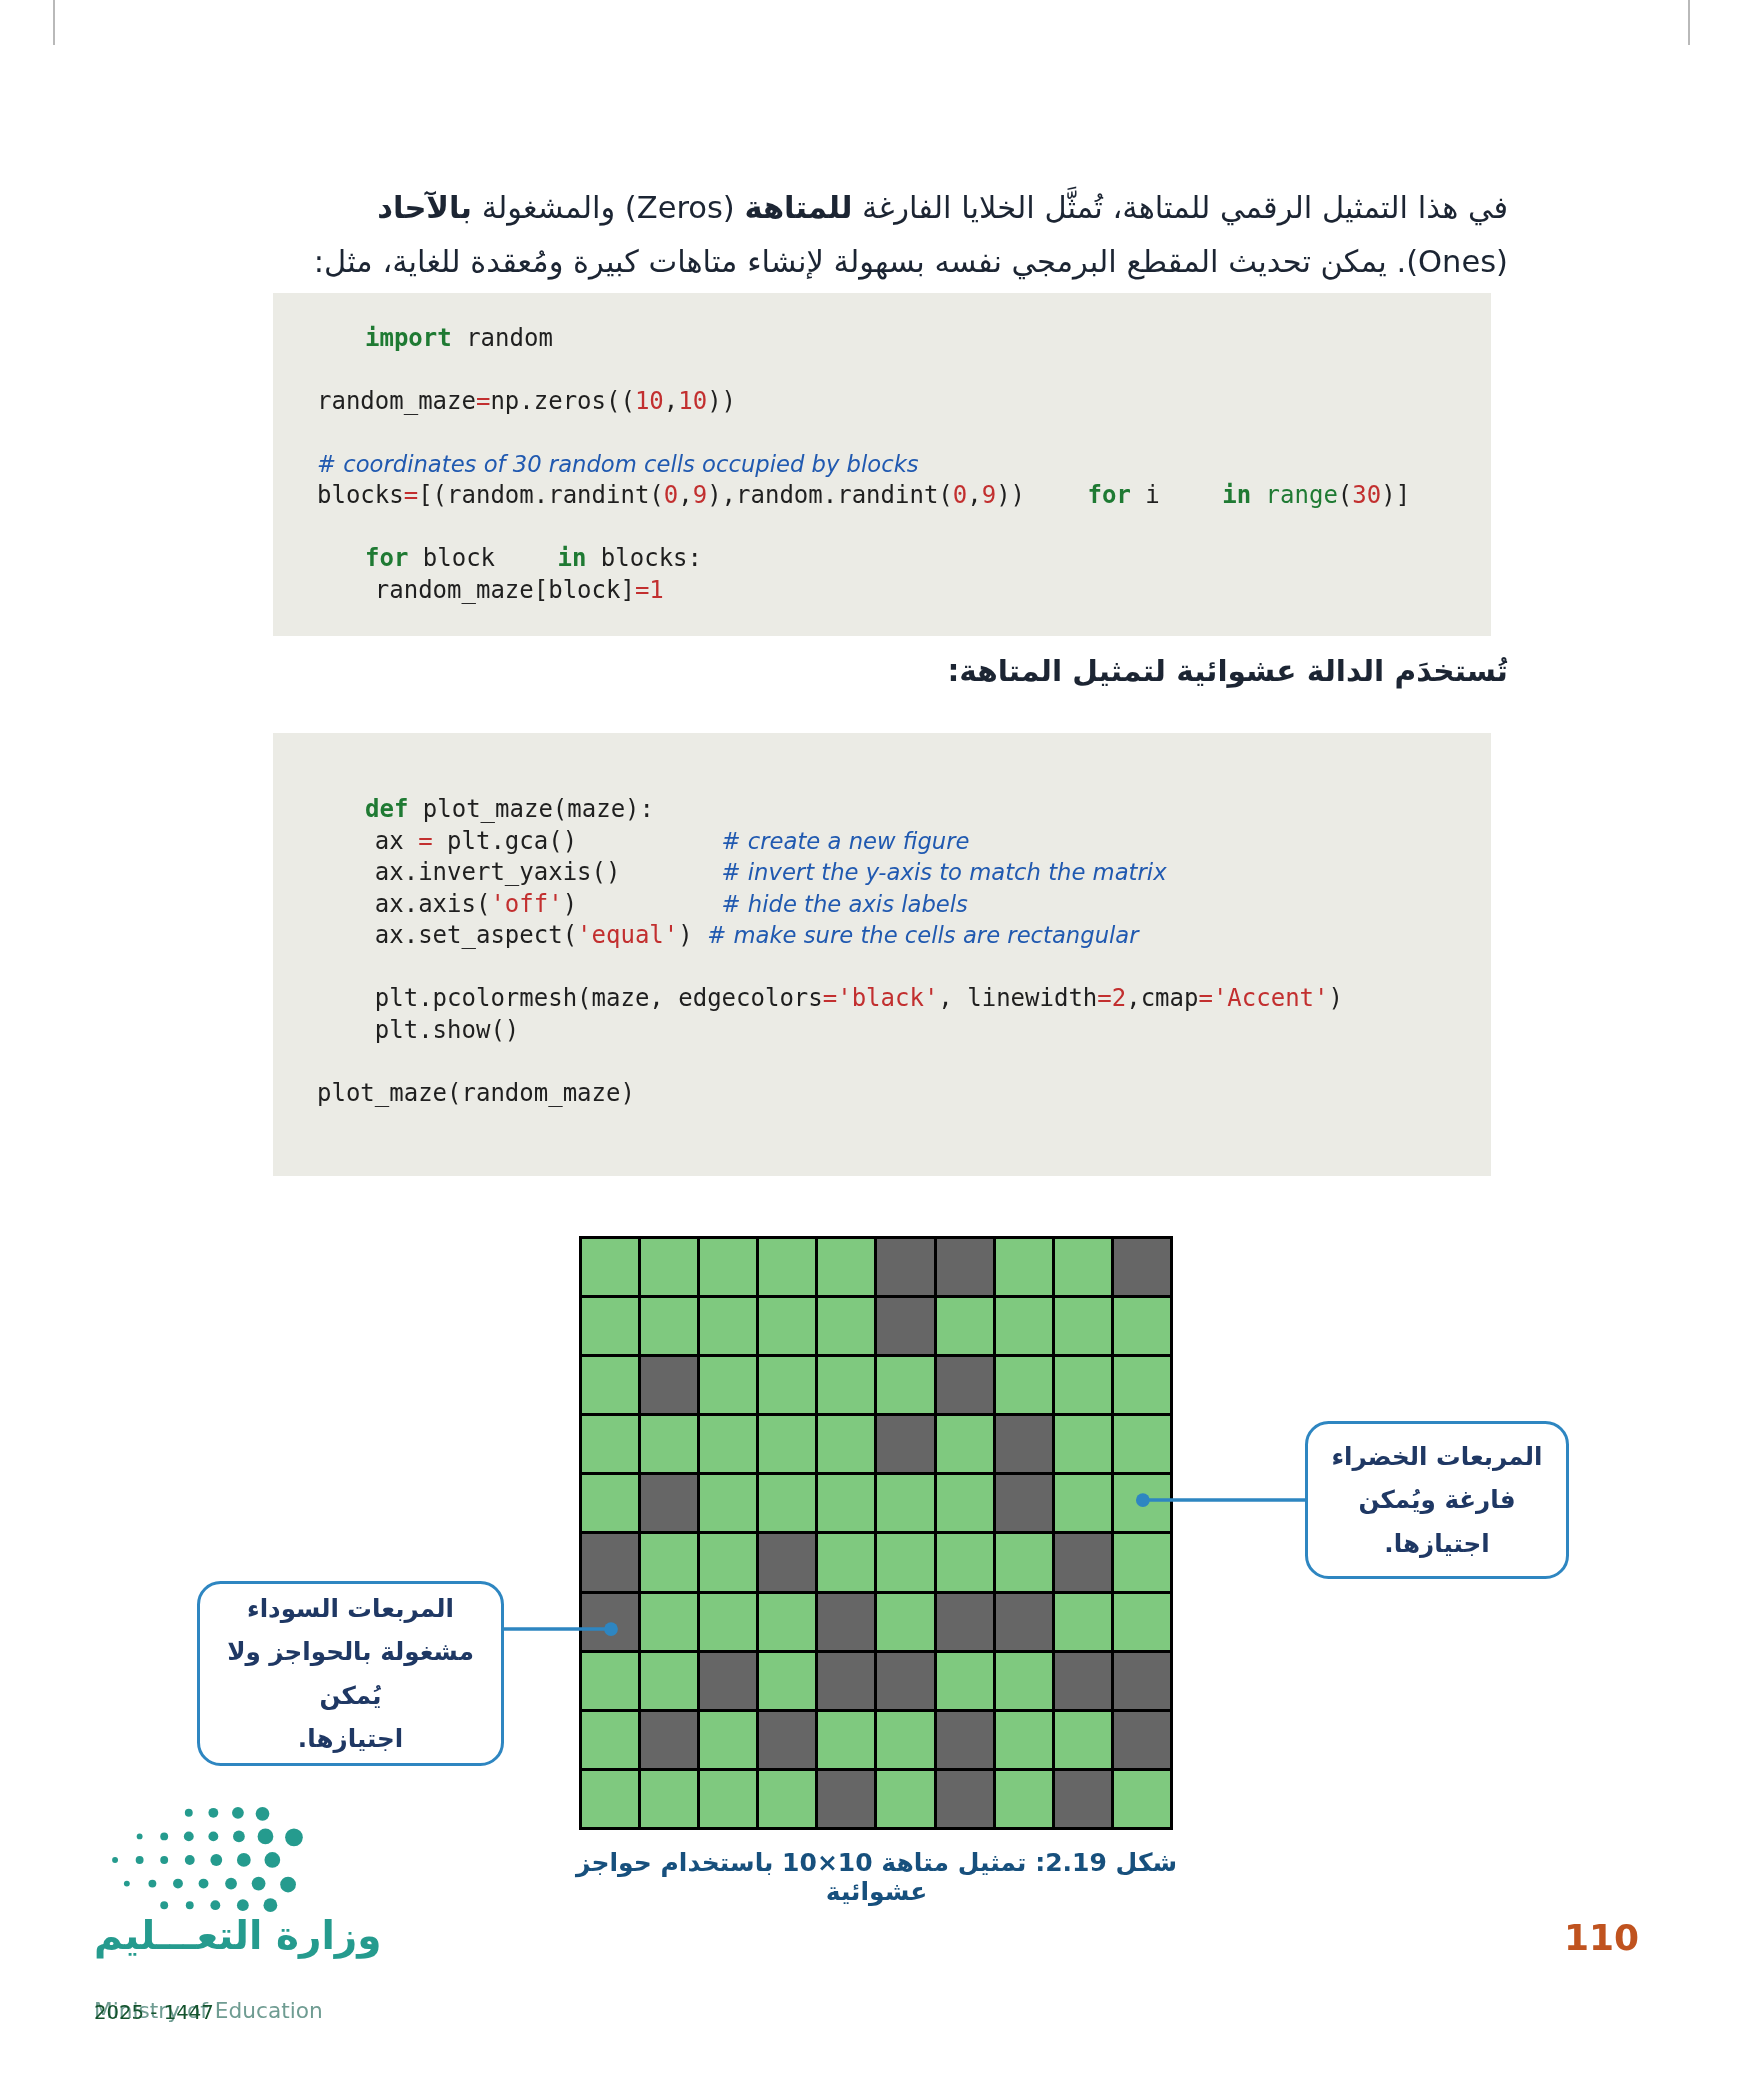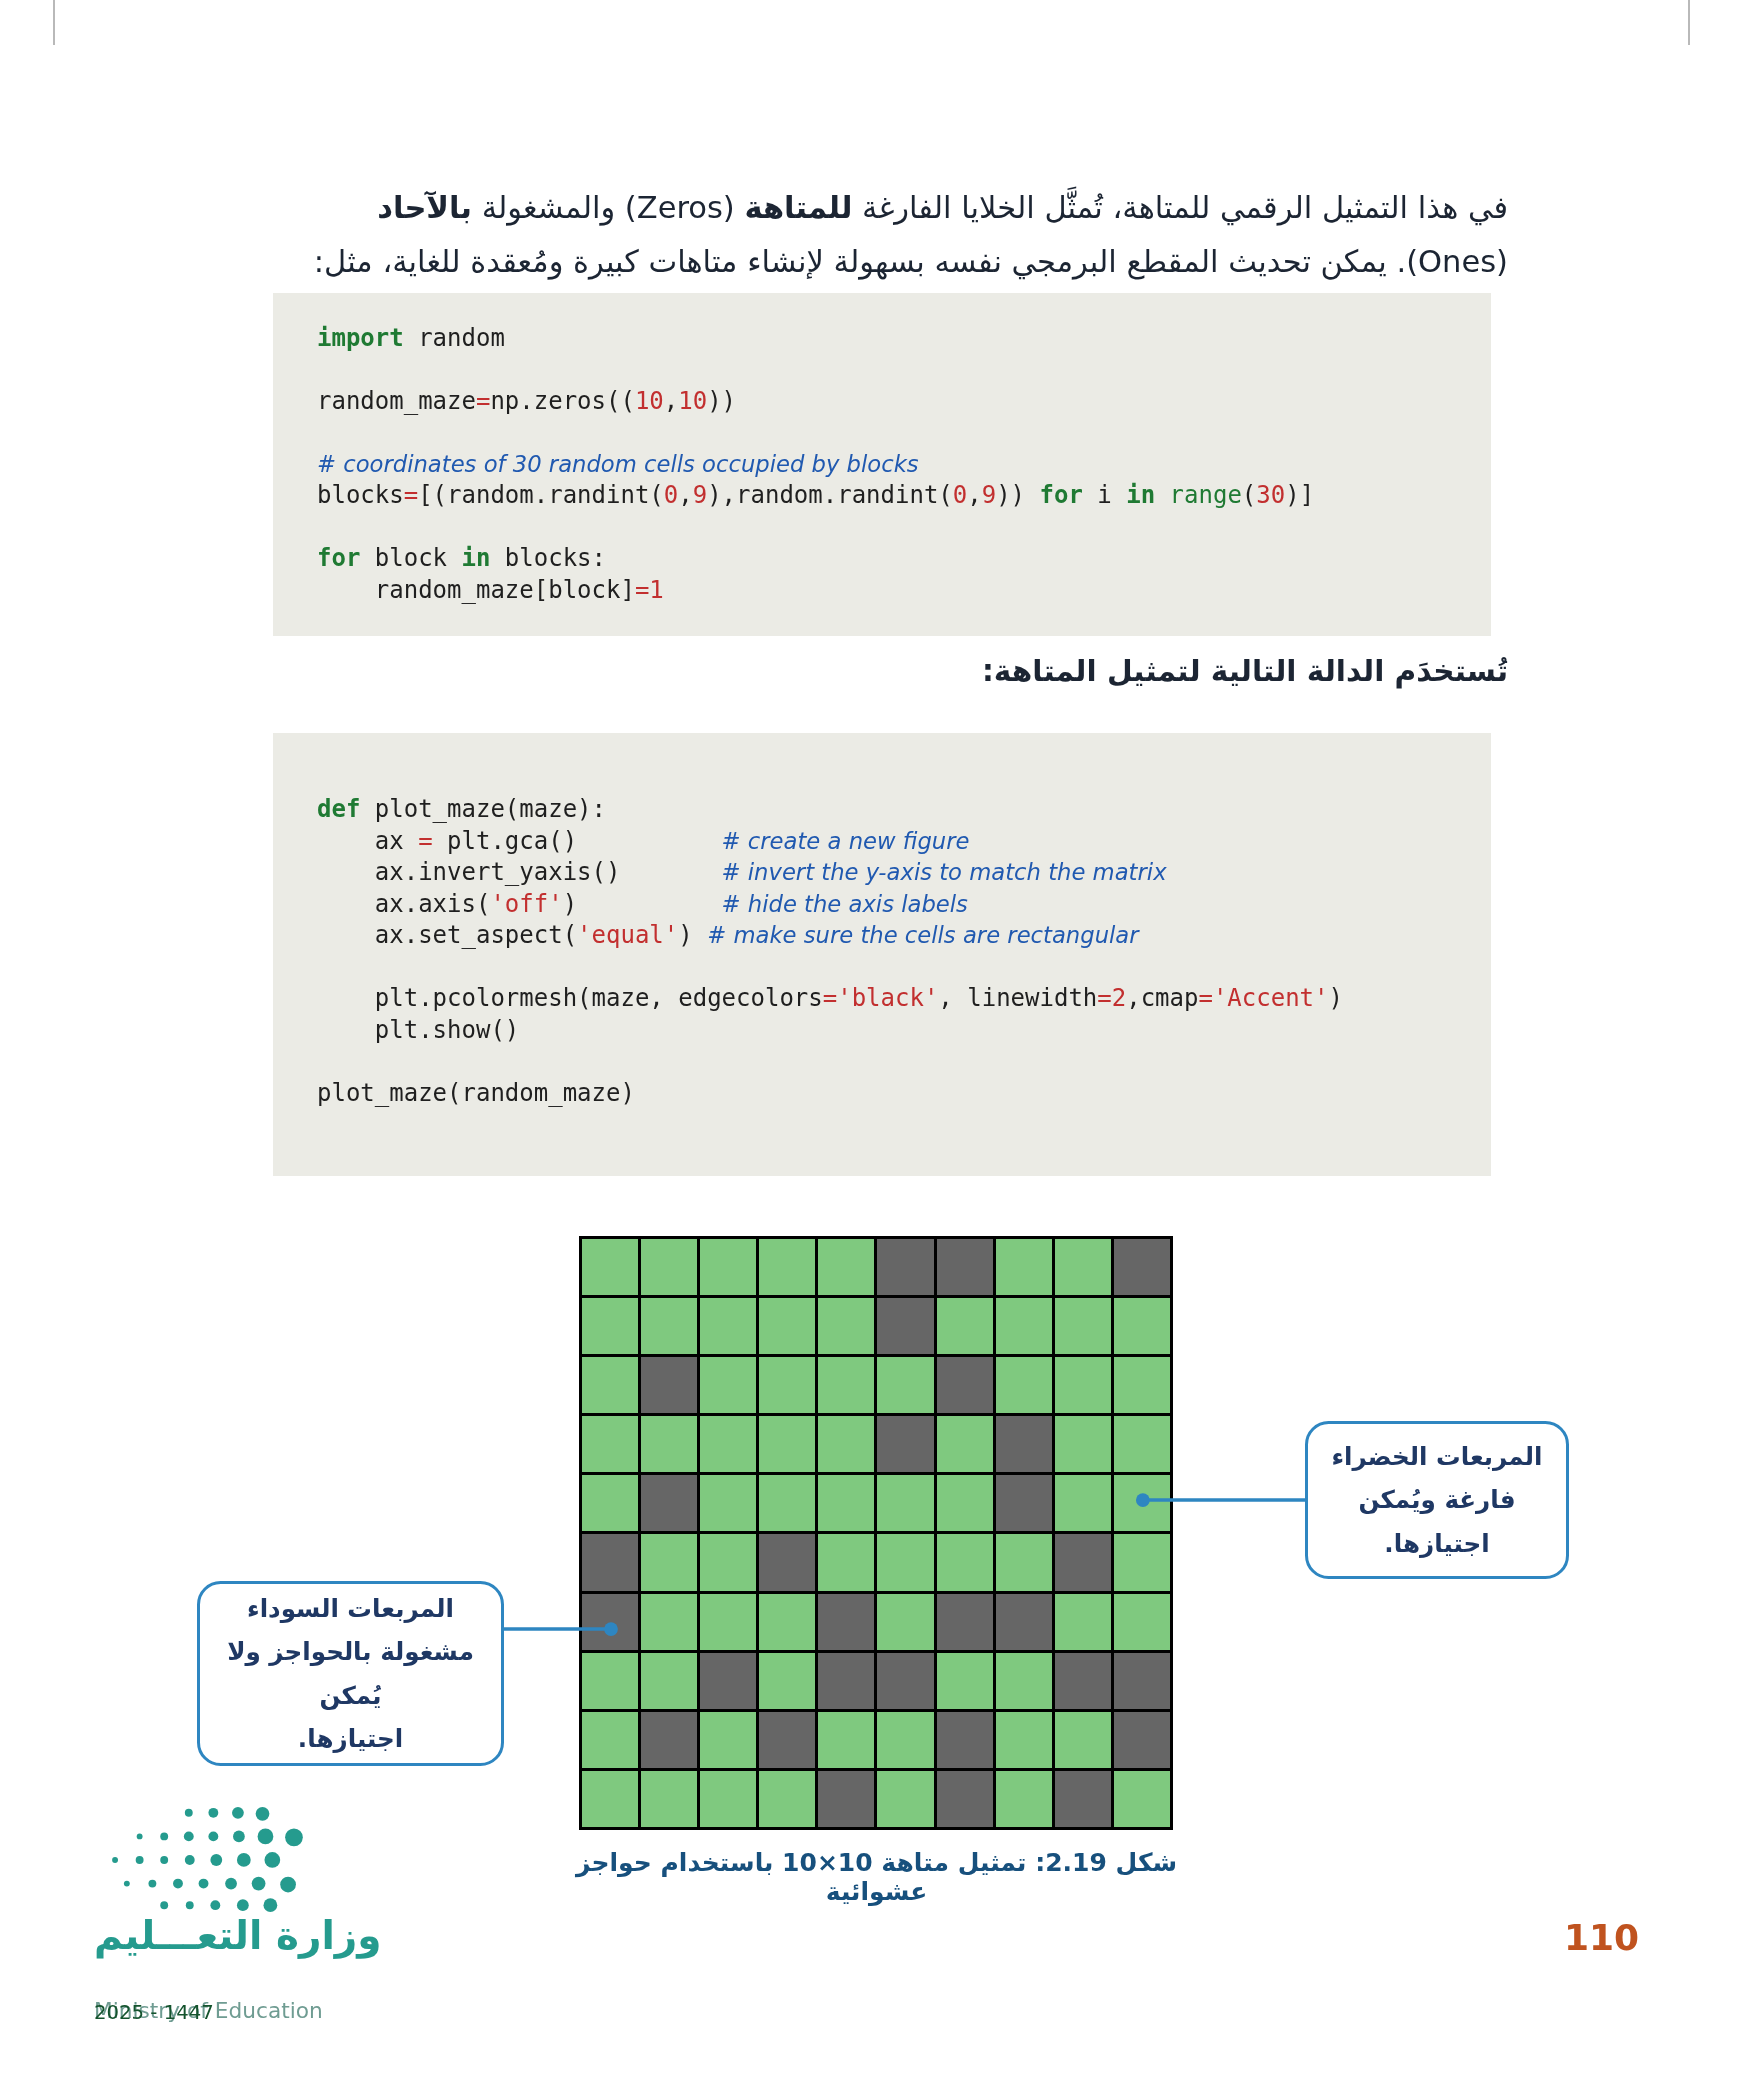--- a/index.html
+++ b/index.html
@@ -20,21 +20,21 @@
 
   
   .codeblock{
     position:absolute;left:273px;width:1218px;box-sizing:border-box;
     background:#ebebe5;padding:29.6px 44px;
     font-family:"DejaVu Sans Mono", monospace;font-size:24px;color:#1f1f1f;
   }
   #code1{top:293px;min-height:336px;}
   #code2{top:733px;min-height:443px;}
   .code-line{white-space:pre;line-height:31.5px;}
-  .tok-kw{color:#1f7a33;font-weight:bold;}
+  .tok-kw{color:#1f7a33;font-weight:bold;margin-left:48px;}
   .tok-fn{color:#1f7a33;}
   .tok-num{color:#c22f2f;text-align:center;}
   .tok-op{color:#c22f2f;}
   .tok-str{color:#c22f2f;}
   .tok-cmt{color:#2059b0;font-style:italic;font-family:"DejaVu Sans", sans-serif;font-size:22.7px;}
   .tok-pl{color:#1f1f1f;}
 
   
   .mid-heading{
     position:absolute;top:654px;right:236px;direction:rtl;
@@ -88,21 +88,21 @@
     <div class="code-line">&nbsp;</div>
     <div class="code-line"><span class="tok-pl">random_maze</span><span class="tok-op">=</span><span class="tok-pl">np.zeros((</span><span class="tok-num">10</span><span class="tok-pl">,</span><span class="tok-num">10</span><span class="tok-pl">))</span></div>
     <div class="code-line">&nbsp;</div>
     <div class="code-line"><span class="tok-cmt"># coordinates of 30 random cells occupied by blocks</span></div>
     <div class="code-line"><span class="tok-pl">blocks</span><span class="tok-op">=</span><span class="tok-pl">[(random.randint(</span><span class="tok-num">0</span><span class="tok-pl">,</span><span class="tok-num">9</span><span class="tok-pl">),random.randint(</span><span class="tok-num">0</span><span class="tok-pl">,</span><span class="tok-num">9</span><span class="tok-pl">)) </span><span class="tok-kw">for</span><span class="tok-pl"> i </span><span class="tok-kw">in</span><span class="tok-pl"> </span><span class="tok-fn">range</span><span class="tok-pl">(</span><span class="tok-num">30</span><span class="tok-pl">)]</span></div>
     <div class="code-line">&nbsp;</div>
     <div class="code-line"><span class="tok-kw">for</span><span class="tok-pl"> block </span><span class="tok-kw">in</span><span class="tok-pl"> blocks:</span></div>
     <div class="code-line"><span class="tok-pl">    random_maze[block]</span><span class="tok-op">=</span><span class="tok-num">1</span></div>
   </div>
 
-<div class="mid-heading">تُستخدَم الدالة التالية لتمثيل المتاهة:</div>
+<div class="mid-heading">تُستخدَم الدالة عشوائية لتمثيل المتاهة:</div>
 
 <div class="codeblock" id="code2">
     <div class="code-line">&nbsp;</div>
     <div class="code-line"><span class="tok-kw">def</span><span class="tok-pl"> plot_maze(maze):</span></div>
     <div class="code-line"><span class="tok-pl">    ax </span><span class="tok-op">=</span><span class="tok-pl"> plt.gca()          </span><span class="tok-cmt"># create a new figure</span></div>
     <div class="code-line"><span class="tok-pl">    ax.invert_yaxis()       </span><span class="tok-cmt"># invert the y-axis to match the matrix</span></div>
     <div class="code-line"><span class="tok-pl">    ax.axis(</span><span class="tok-str">'off'</span><span class="tok-pl">)          </span><span class="tok-cmt"># hide the axis labels</span></div>
     <div class="code-line"><span class="tok-pl">    ax.set_aspect(</span><span class="tok-str">'equal'</span><span class="tok-pl">) </span><span class="tok-cmt"># make sure the cells are rectangular</span></div>
     <div class="code-line">&nbsp;</div>
     <div class="code-line"><span class="tok-pl">    plt.pcolormesh(maze, edgecolors</span><span class="tok-op">=</span><span class="tok-str">'black'</span><span class="tok-pl">, linewidth</span><span class="tok-op">=</span><span class="tok-num">2</span><span class="tok-pl">,cmap</span><span class="tok-op">=</span><span class="tok-str">'Accent'</span><span class="tok-pl">)</span></div>

